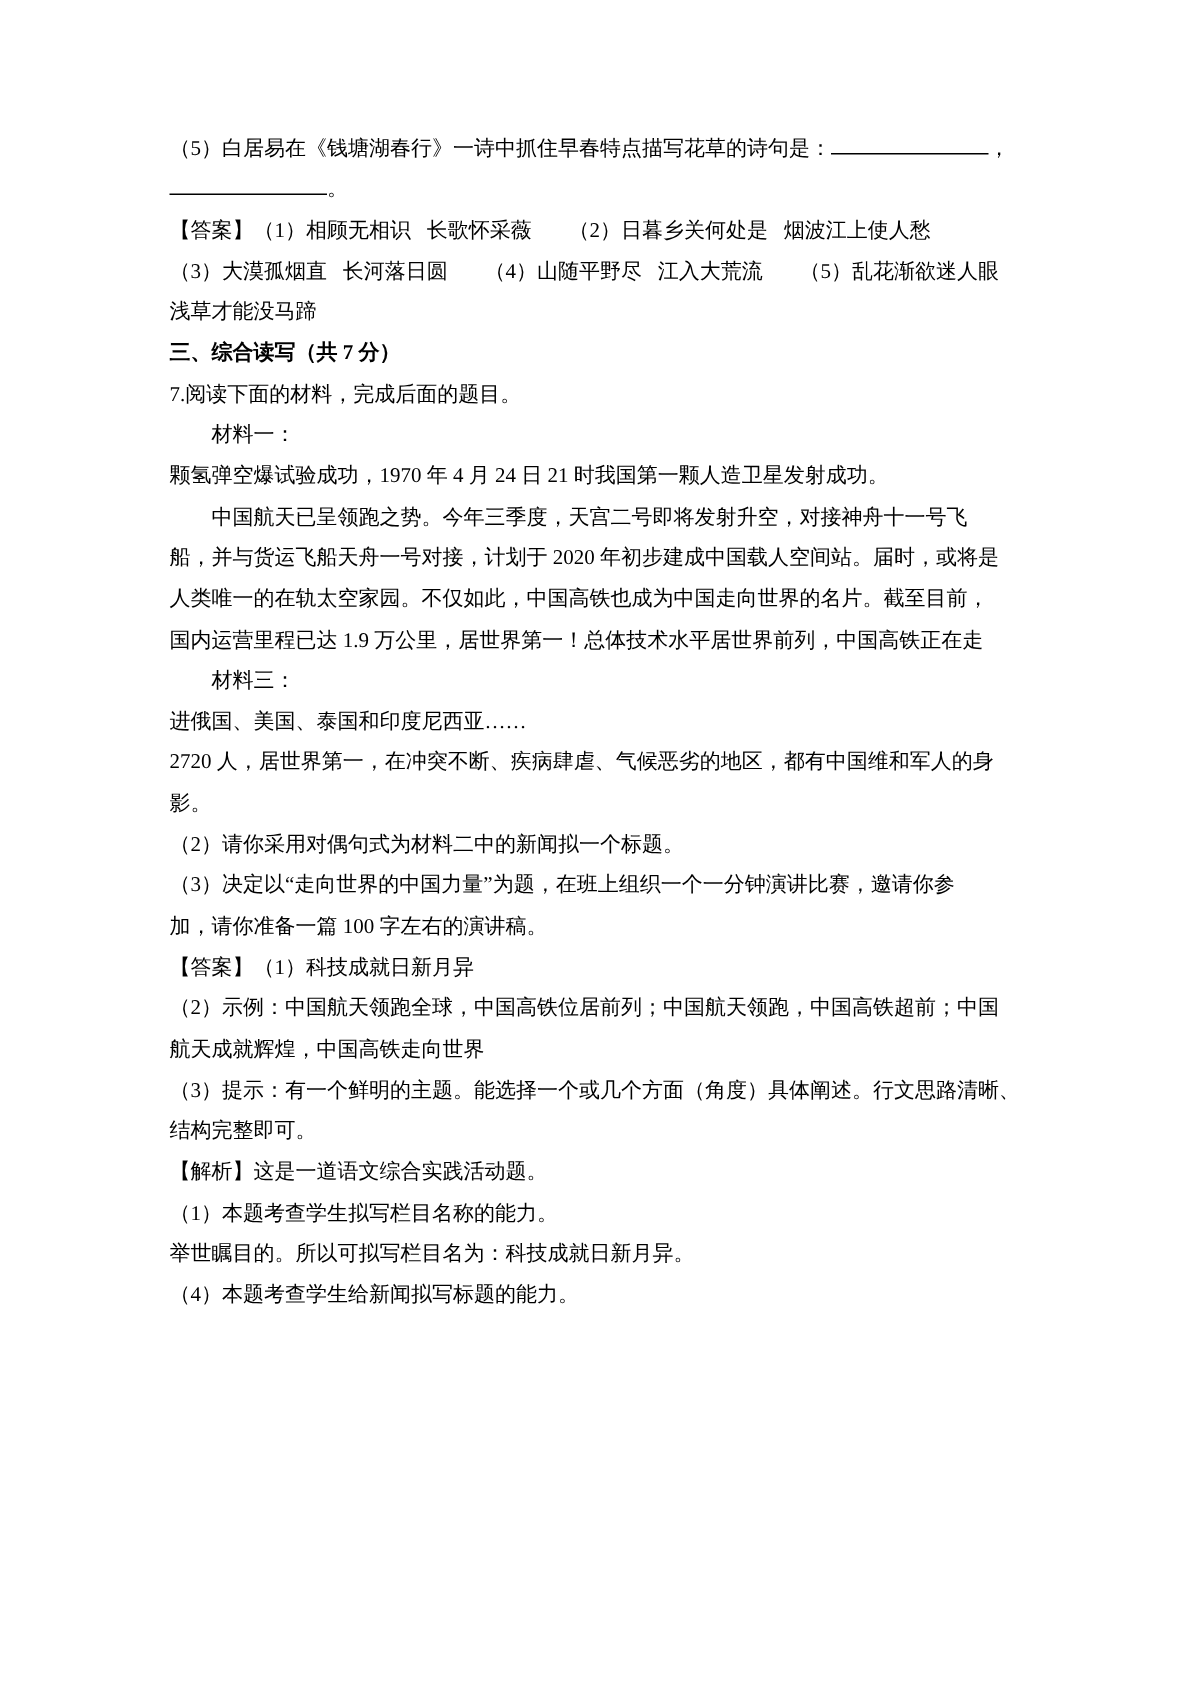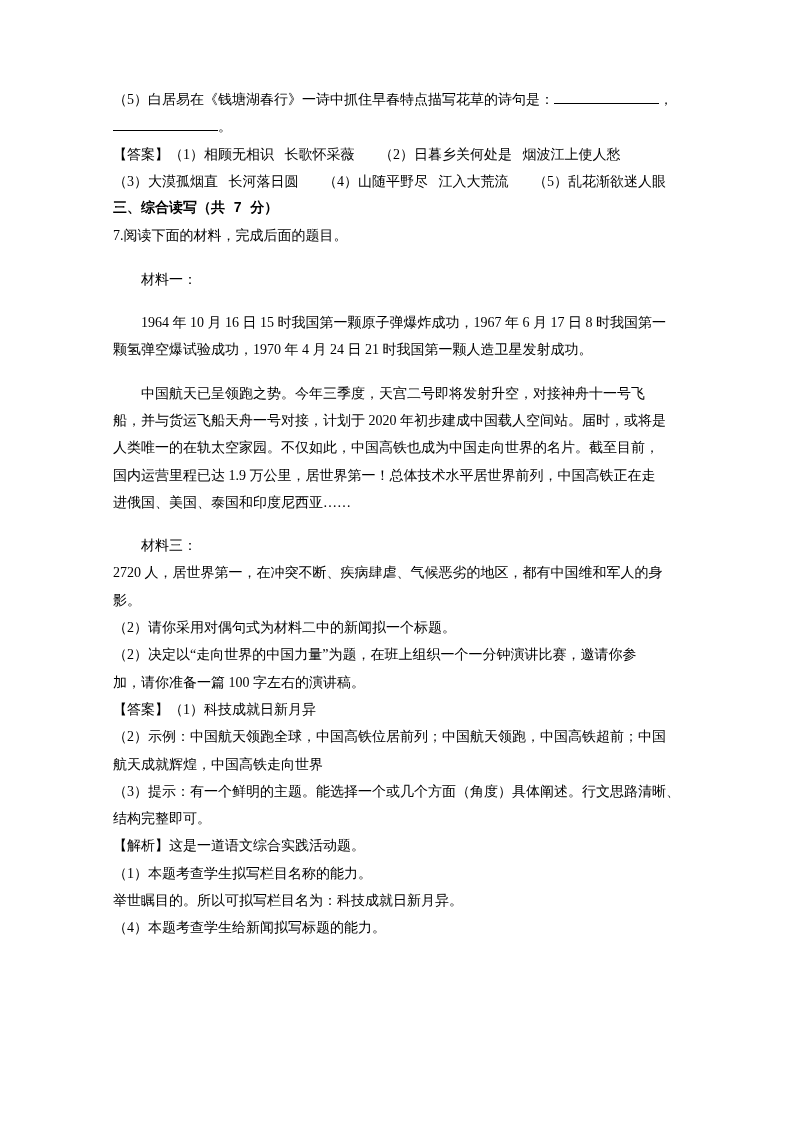--- a/index.html
+++ b/index.html
@@ -23,58 +23,56 @@
     width: 570px;
   }
   .line {
     white-space: pre;
     font-size: 14px;
     line-height: 27.3px;
     height: 27.3px;
   }
   .line.bold {
     font-weight: bold;
-    font-family: Liberation Mono, monospace;
   }
   .line.indent {
     padding-left: 28px;
-    margin-top: 16px;
   }
   .blank {
     display: inline-block;
     width: 105px;
     height: 13px;
     border-bottom: 1px solid #000;
     vertical-align: baseline;
   }
 </style>
 </head>
 <body>
 
 <div class="page">
   <div class="content">
       <div class="line"><span>（5）白居易在《钱塘湖春行》一诗中抓住早春特点描写花草的诗句是：</span><span class="blank" style="width: 105px;"></span><span>，</span></div>
       <div class="line"><span class="blank" style="width: 105px;"></span><span>。</span></div>
       <div class="line"><span>【答案】（1）相顾无相识   长歌怀采薇       （2）日暮乡关何处是   烟波江上使人愁</span></div>
       <div class="line"><span>（3）大漠孤烟直   长河落日圆       （4）山随平野尽   江入大荒流       （5）乱花渐欲迷人眼</span></div>
+      <div class="line"><span>浅草才能没马蹄</span></div>
       <div class="line bold"><span>三、综合读写（共 7 分）</span></div>
       <div class="line"><span>7.阅读下面的材料，完成后面的题目。</span></div>
       <div class="line indent"><span>材料一：</span></div>
-      <div class="line indent"><span>1964 年 10 月 16 日 15 时我国第一颗原子弹爆炸成功，1967 年 6 月 17 日 8 时我国第一</span></div>
       <div class="line"><span>颗氢弹空爆试验成功，1970 年 4 月 24 日 21 时我国第一颗人造卫星发射成功。</span></div>
       <div class="line indent"><span>中国航天已呈领跑之势。今年三季度，天宫二号即将发射升空，对接神舟十一号飞</span></div>
       <div class="line"><span>船，并与货运飞船天舟一号对接，计划于 2020 年初步建成中国载人空间站。届时，或将是</span></div>
       <div class="line"><span>人类唯一的在轨太空家园。不仅如此，中国高铁也成为中国走向世界的名片。截至目前，</span></div>
       <div class="line"><span>国内运营里程已达 1.9 万公里，居世界第一！总体技术水平居世界前列，中国高铁正在走</span></div>
+      <div class="line indent"><span>材料三：</span></div>
       <div class="line"><span>进俄国、美国、泰国和印度尼西亚……</span></div>
-      <div class="line indent"><span>材料三：</span></div>
       <div class="line"><span>2720 人，居世界第一，在冲突不断、疾病肆虐、气候恶劣的地区，都有中国维和军人的身</span></div>
       <div class="line"><span>影。</span></div>
       <div class="line"><span>（2）请你采用对偶句式为材料二中的新闻拟一个标题。</span></div>
-      <div class="line"><span>（2）决定以“走向世界的中国力量”为题，在班上组织一个一分钟演讲比赛，邀请你参</span></div>
+      <div class="line"><span>（3）决定以“走向世界的中国力量”为题，在班上组织一个一分钟演讲比赛，邀请你参</span></div>
       <div class="line"><span>加，请你准备一篇 100 字左右的演讲稿。</span></div>
       <div class="line"><span>【答案】（1）科技成就日新月异</span></div>
       <div class="line"><span>（2）示例：中国航天领跑全球，中国高铁位居前列；中国航天领跑，中国高铁超前；中国</span></div>
       <div class="line"><span>航天成就辉煌，中国高铁走向世界</span></div>
       <div class="line"><span>（3）提示：有一个鲜明的主题。能选择一个或几个方面（角度）具体阐述。行文思路清晰、</span></div>
       <div class="line"><span>结构完整即可。</span></div>
       <div class="line"><span>【解析】这是一道语文综合实践活动题。</span></div>
       <div class="line"><span>（1）本题考查学生拟写栏目名称的能力。</span></div>
       <div class="line"><span>举世瞩目的。所以可拟写栏目名为：科技成就日新月异。</span></div>
       <div class="line"><span>（4）本题考查学生给新闻拟写标题的能力。</span></div>

